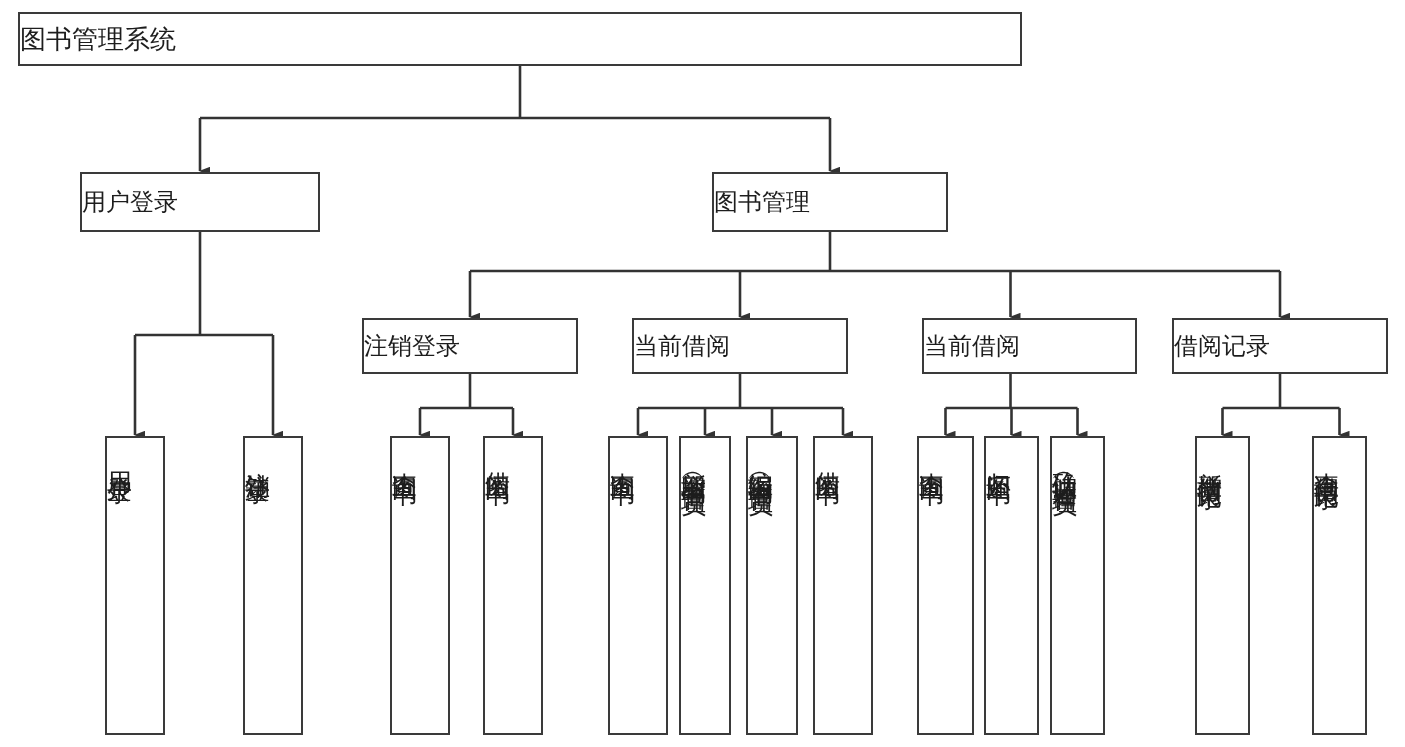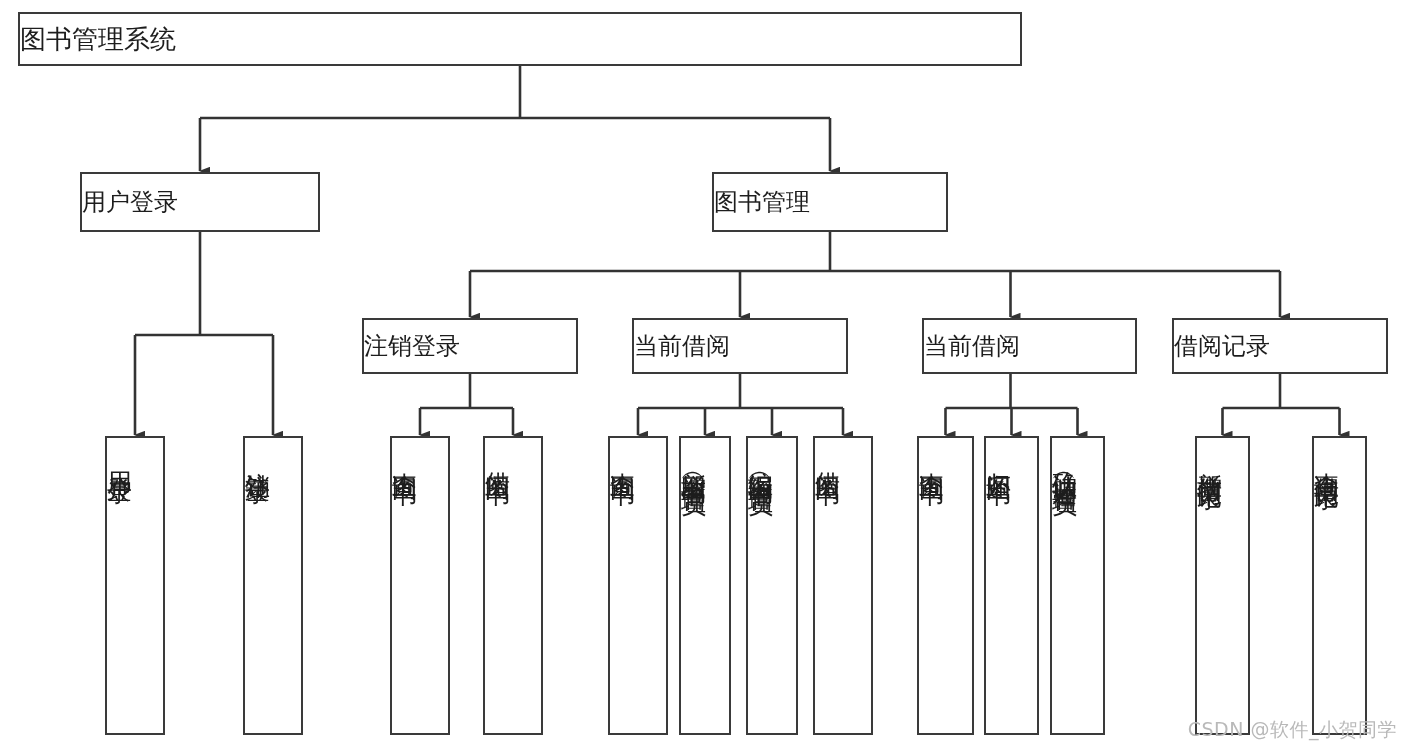--- a/index.html
+++ b/index.html
@@ -177,14 +177,13 @@
         <span class="node-label">确认归还（管理员）</span>
       </div>
       <div class="node level-3 leaf" style="left: 1195px; top: 436px; width: 55px; height: 299px;">
         <span class="node-label">新增借阅记录</span>
       </div>
       <div class="node level-3 leaf" style="left: 1312px; top: 436px; width: 55px; height: 299px;">
         <span class="node-label">查询借阅记录</span>
       </div>
     </div>
 
-  <div id="watermark">CSDN @软件_小贺同学</div>
 </div>
 
 </body></html>

